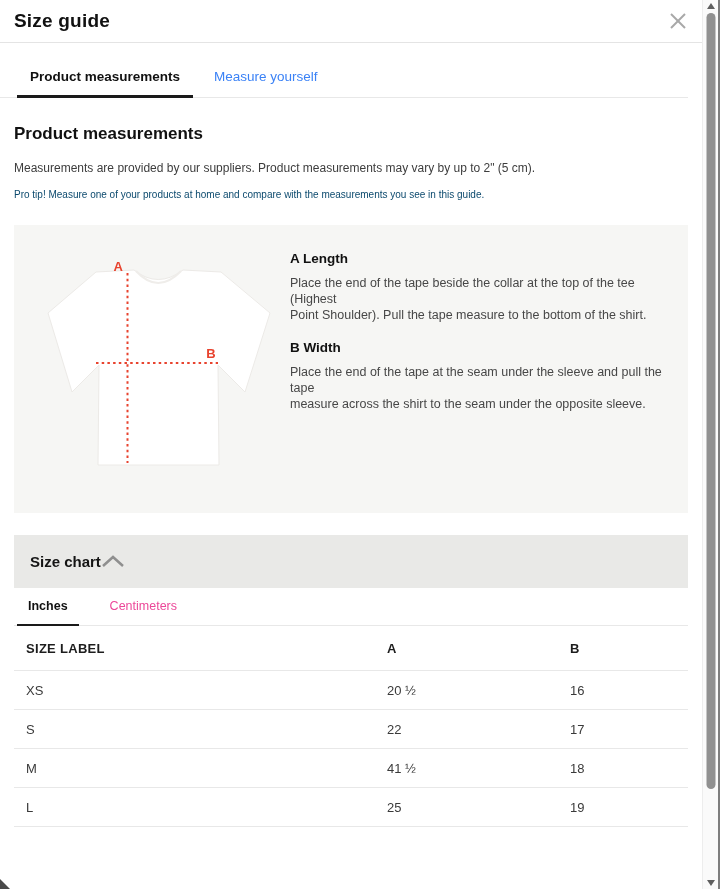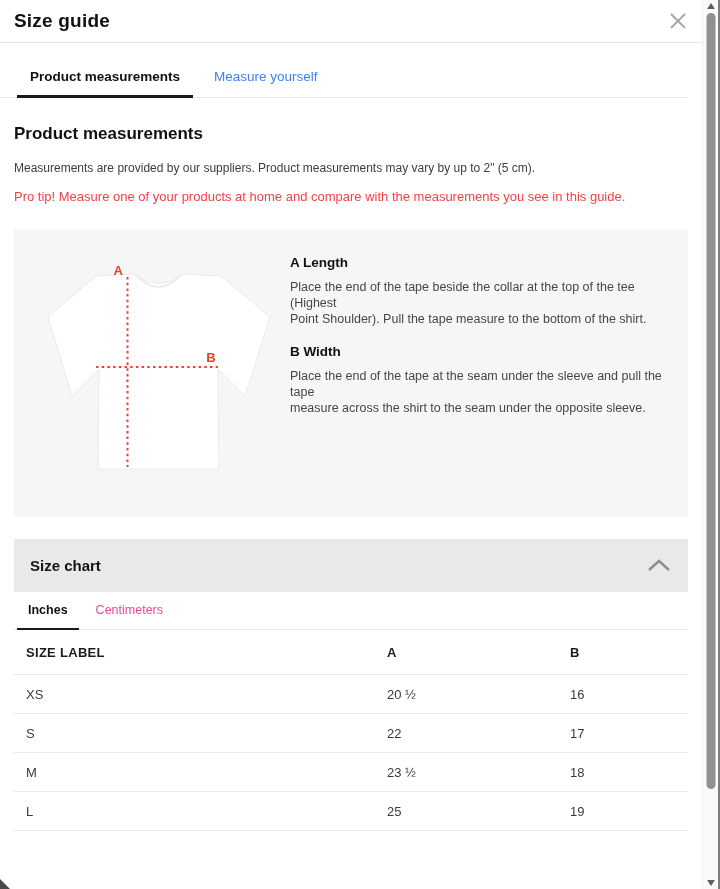--- a/index.html
+++ b/index.html
@@ -66,21 +66,21 @@
   
   .content { padding: 0 32px 0 14px; }
 
   .section-heading {
     font-size: 17px;
     font-weight: 700;
     color: #111;
     margin-top: 26px;
   }
   .intro-text { margin-top: 17px; font-size: 12px; color: #3d3d3d; }
-  .protip-text { margin-top: 14px; font-size: 13px; color: #ef4444; }
+  .protip-text { margin-top: 14px; font-size: 10px; color: #0c4a6e; }
 
   
   .diagram-panel {
     margin-top: 25px;
     background: #f6f6f4;
     height: 288px;
     position: relative;
   }
   .diagram-svg { position: absolute; inset: 0; }
   .instructions {
@@ -110,30 +110,29 @@
     margin-top: 28px;
   }
 
   
   .accordion-header {
     margin-top: 22px;
     background: #e9e9e7;
     height: 53px;
     display: flex;
     align-items: center;
-    justify-content: space-between;
     padding: 0 17px 0 16px;
     cursor: pointer;
   }
   .accordion-title { font-size: 15px; font-weight: 700; color: #141414; }
 
   
   .unit-tabs {
     display: flex;
-    gap: 6px;
+    gap: 20px;
     padding: 11px 0 0 3px;
     border-bottom: 1px solid #e8e8e8;
   }
   .unit-tab {
     padding: 0 11px 12px;
     font-size: 12.5px;
     color: #ec4899;
     position: relative;
     cursor: pointer;
   }
@@ -279,21 +278,21 @@
       <span>20 ½</span>
       <span>16</span>
     </div>
     <div class="t-row">
       <span>S</span>
       <span>22</span>
       <span>17</span>
     </div>
     <div class="t-row">
       <span>M</span>
-      <span>23 ½</span>
+      <span>41 ½</span>
       <span>18</span>
     </div>
     <div class="t-row">
       <span>L</span>
       <span>25</span>
       <span>19</span>
     </div>
   </div>
 
 </div>

